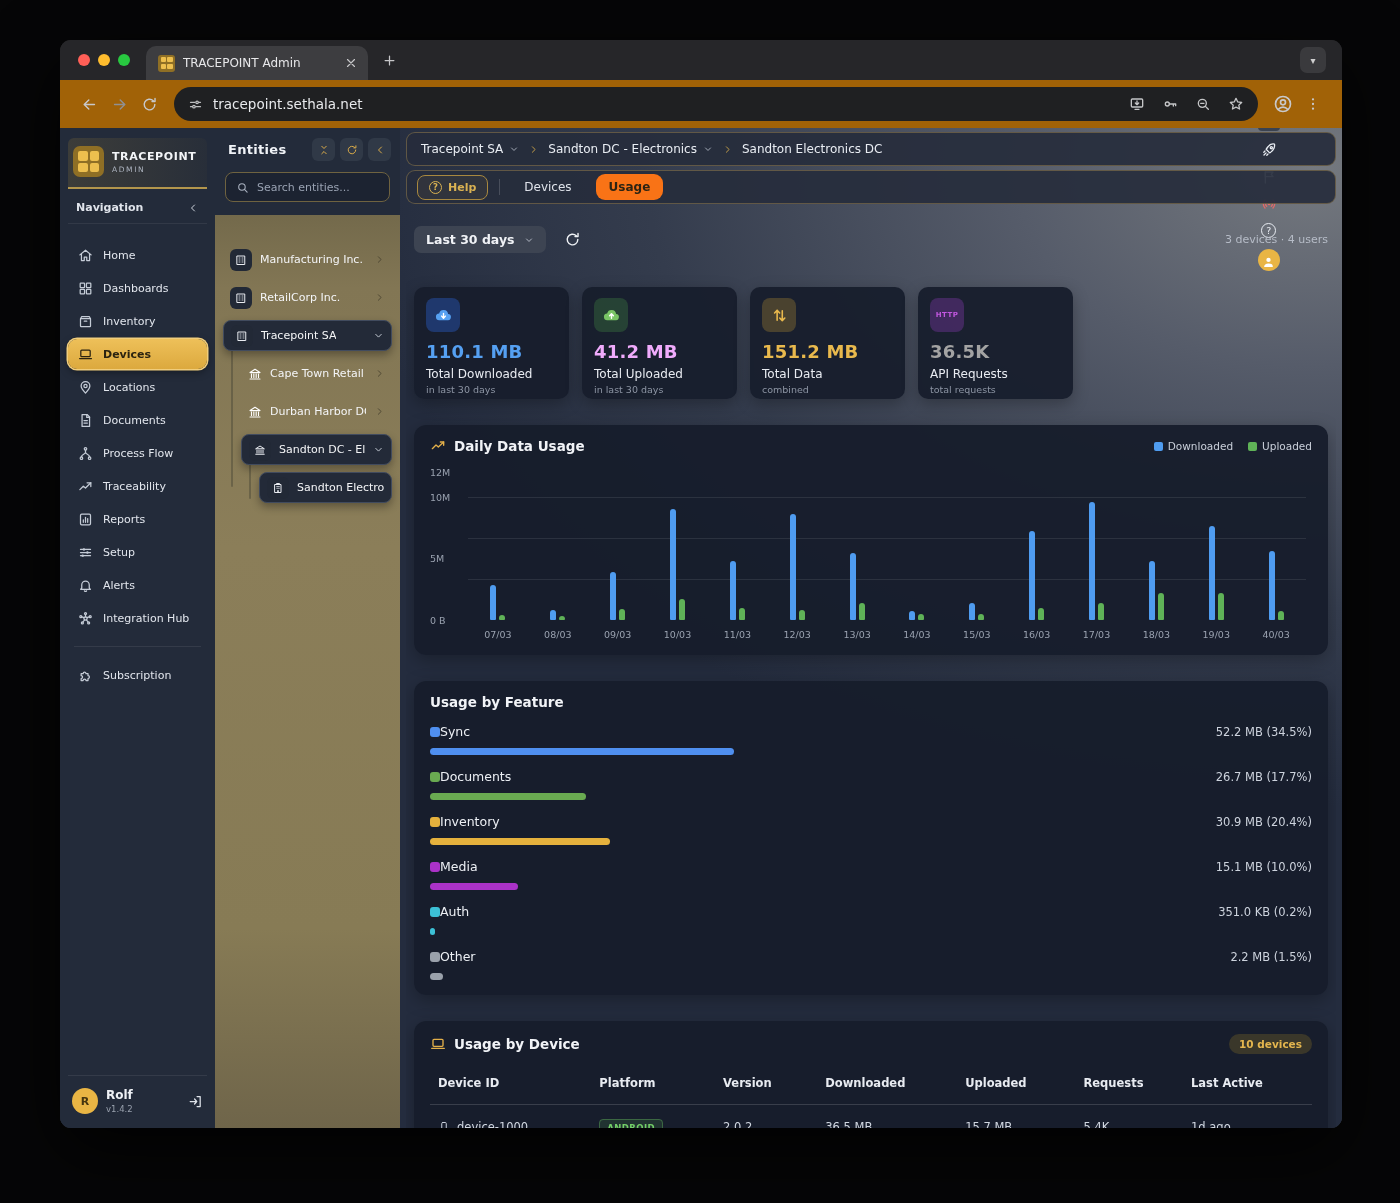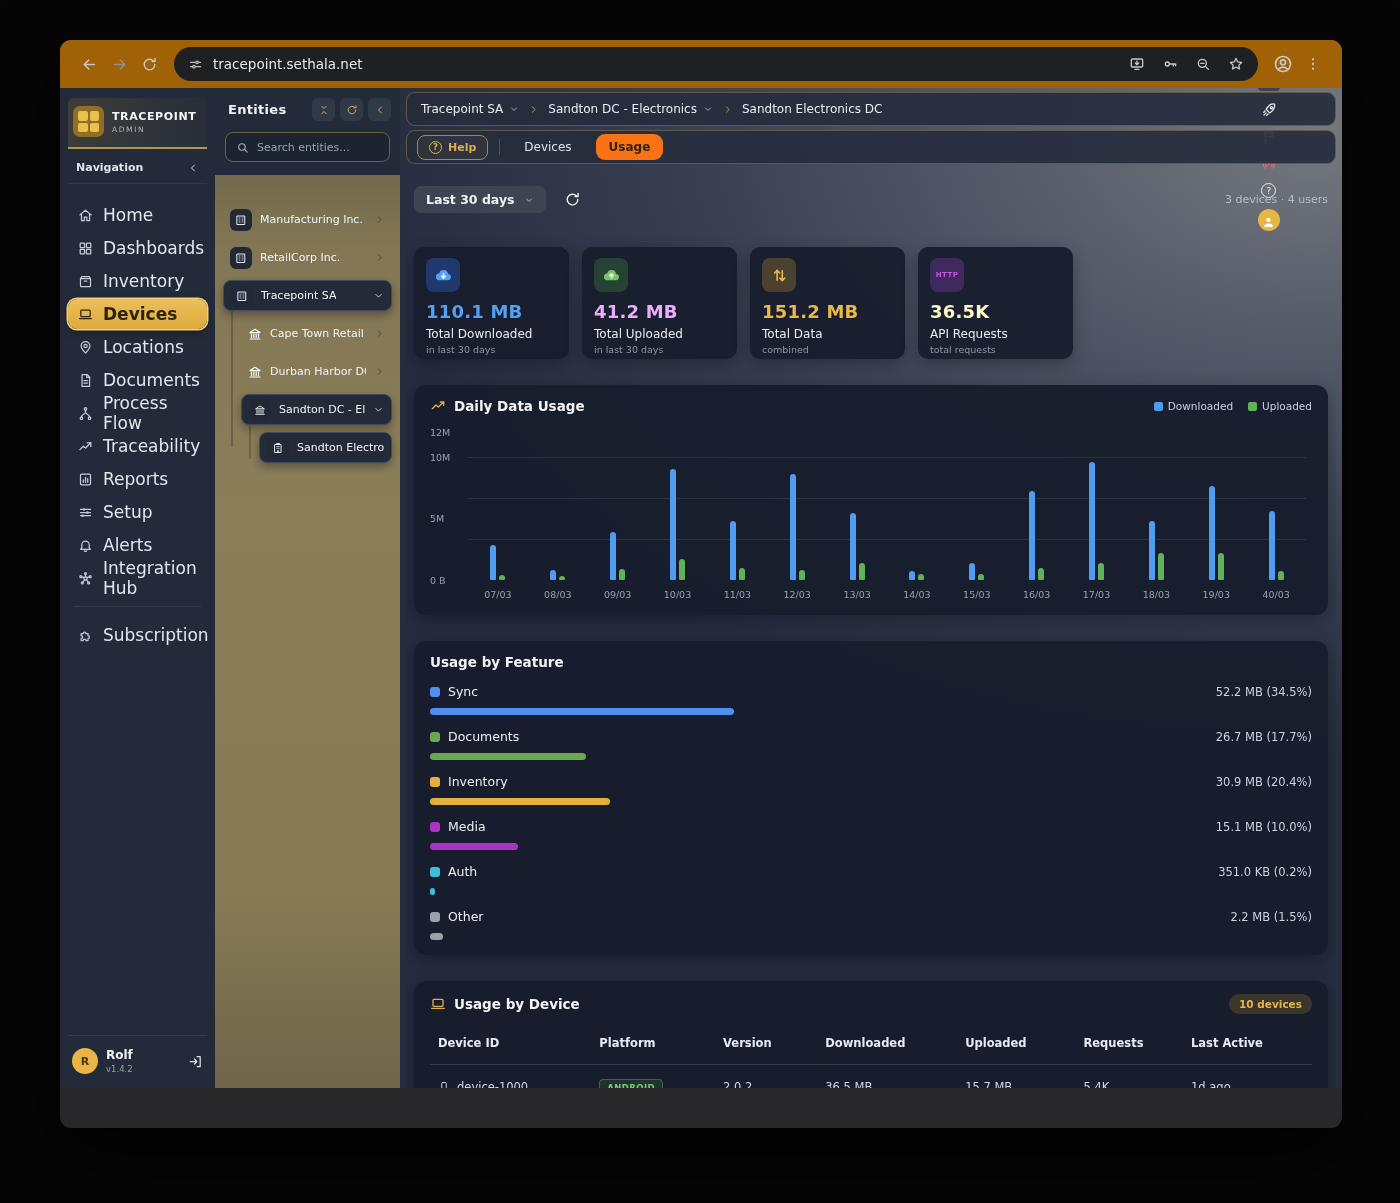--- a/index.html
+++ b/index.html
@@ -49,21 +49,21 @@
              grid-template-columns:1fr 1fr; gap:2px; padding:5px; flex:none; }
   .logo-sq i { background:#edbf4e; border-radius:2px; }
   .logo-title { font-size:11px; font-weight:bold; color:#f3f5f8; letter-spacing:.6px; }
   .logo-sub { font-size:7.5px; color:#adb4c0; letter-spacing:1.6px; margin-top:2px; }
   .nav-label-row { display:flex; justify-content:space-between; align-items:center; padding:12px 8px 9px;
                    border-bottom:1px solid rgba(255,255,255,.07); }
   .nav-label { font-size:11px; font-weight:bold; color:#dfe3ea; }
   .nav-label-row svg { width:12px; height:12px; color:#cdd3dc; }
   .navlist { margin-top:13px; }
   .nav-item { display:flex; align-items:center; gap:10px; height:30px; padding:0 10px; margin:3px 0;
-              border-radius:9px; color:#e2e6ed; font-size:17px; cursor:pointer; }
+              border-radius:9px; color:#e2e6ed; font-size:11px; cursor:pointer; }
   .nav-item svg { width:15px; height:15px; color:#c5ccd7; flex:none; }
   .nav-item.active { background:linear-gradient(180deg,#eec059,#dca93e); color:#2b2310; font-weight:bold;
                      box-shadow:0 0 0 1.5px #f0cd7c, 0 3px 9px rgba(0,0,0,.4); }
   .nav-item.active svg { color:#2b2310; }
   .side-divider { height:1px; background:rgba(255,255,255,.08); margin:10px 6px; }
   .user { margin-top:auto; display:flex; align-items:center; gap:8px; padding:12px 4px 2px;
           border-top:1px solid rgba(255,255,255,.08); }
   .user-av { width:26px; height:26px; border-radius:50%; background:#e9b544; color:#45350f; font-size:11px;
              font-weight:bold; display:flex; align-items:center; justify-content:center; flex:none; }
   .user-name { font-size:12px; font-weight:bold; color:#eef1f5; }
@@ -157,21 +157,21 @@
   .plot { height:148px; position:relative; }
   .gridline { position:absolute; left:0; right:0; height:1px; background:rgba(255,255,255,.09); }
   .ylab { position:absolute; left:-38px; width:30px; font-size:9.5px; color:#99a1af; transform:translateY(-50%); }
   .bars { position:absolute; inset:0; display:flex; align-items:flex-end; }
   .bgroup { flex:1; display:flex; justify-content:center; align-items:flex-end; gap:3px; }
   .bar { width:6px; border-radius:3px 3px 1px 1px; }
   .xlabs { display:flex; margin-top:9px; }
   .xlab { flex:1; text-align:center; font-size:9.5px; color:#9aa2b0; }
 
   .f-row { margin-top:14px; }
-  .f-head { display:flex; align-items:center; gap:8px; }
+  .f-head { display:flex; align-items:center; }
   .f-dot { width:10px; height:10px; border-radius:3px; flex:none; }
   .f-lbl { font-size:12.5px; color:#eceff4; }
   .f-val { margin-left:auto; font-size:11.5px; color:#cdd3dd; }
   .f-bar { height:7px; border-radius:4px; margin-top:9px; min-width:5px; }
 
   .dev-badge { margin-left:auto; background:rgba(94,82,40,.5); border-radius:10px; padding:4px 10px;
                font-size:10.5px; color:#e3b54e; font-weight:bold; }
   .dt-head, .dt-row { display:grid; grid-template-columns:1.5fr 1.15fr .95fr 1.3fr 1.1fr 1fr 1.05fr;
                       padding:6px 8px; align-items:center; }
   .dt-head { margin-top:16px; font-size:11.5px; font-weight:bold; color:#e8ebf1; padding-bottom:14px;
@@ -181,20 +181,43 @@
   .dev-id svg { width:12px; height:12px; color:#c9cfda; }
   .badge-android { background:rgba(90,170,80,.16); border:1px solid rgba(110,200,100,.35); color:#74cf68;
                    font-size:8.5px; font-weight:bold; border-radius:4px; padding:3px 7px; width:fit-content;
                    letter-spacing:.4px; }
 </style>
 </head>
 <body>
 
 <div class="window">
 
+  <div class="tabstrip">
+    <div class="traffic">
+      <span class="tl red"></span>
+      <span class="tl yel"></span>
+      <span class="tl grn"></span>
+    </div>
+    <div class="tab">
+      <span class="favicon">
+          <i></i>
+          <i></i>
+          <i></i>
+          <i></i>
+        </span>
+      <span class="tab-title">TRACEPOINT Admin</span>
+      <svg class="ic tab-close" viewBox="0 0 24 24">
+          <path d="M6 6l12 12M18 6 6 18"></path>
+        </svg>
+    </div>
+    <svg class="ic newtab" viewBox="0 0 24 24">
+        <path d="M12 5v14M5 12h14"></path>
+      </svg>
+    <span class="strip-chev">▾</span>
+  </div>
 
   <div class="toolbar">
     <span class="tb-ic">
         <svg class="ic" viewBox="0 0 24 24">
           <path d="M19 12H5.5M11 5.5 4.5 12l6.5 6.5"></path>
         </svg>
       </span>
     <span class="tb-ic dim">
         <svg class="ic" viewBox="0 0 24 24">
           <path d="M5 12h13.5M13 5.5 19.5 12 13 18.5"></path>
@@ -614,21 +637,21 @@
                 </svg>
               </div>
               <div class="stat-val" style="color:#e9b94d">151.2 MB</div>
               <div class="stat-lbl">Total Data</div>
               <div class="stat-sub">combined</div>
             </div>
             <div class="stat">
               <div class="stat-ic" style="background:rgba(140,60,185,0.34);color:#c257e0">
                 <span class="http-txt" style="color:#c257e0">HTTP</span>
               </div>
-              <div class="stat-val" style="color:#fef9c3">36.5K</div>
+              <div class="stat-val" style="color:#a3a3a3">36.5K</div>
               <div class="stat-lbl">API Requests</div>
               <div class="stat-sub">total requests</div>
             </div>
           </div>
 
         <div class="card">
           <div class="card-head">
             <svg class="ic gold" viewBox="0 0 24 24">
                 <path d="M3.5 16 9 10.5l3.5 3L20.5 6"></path>
                 <path d="M15.5 6h5v5"></path>

